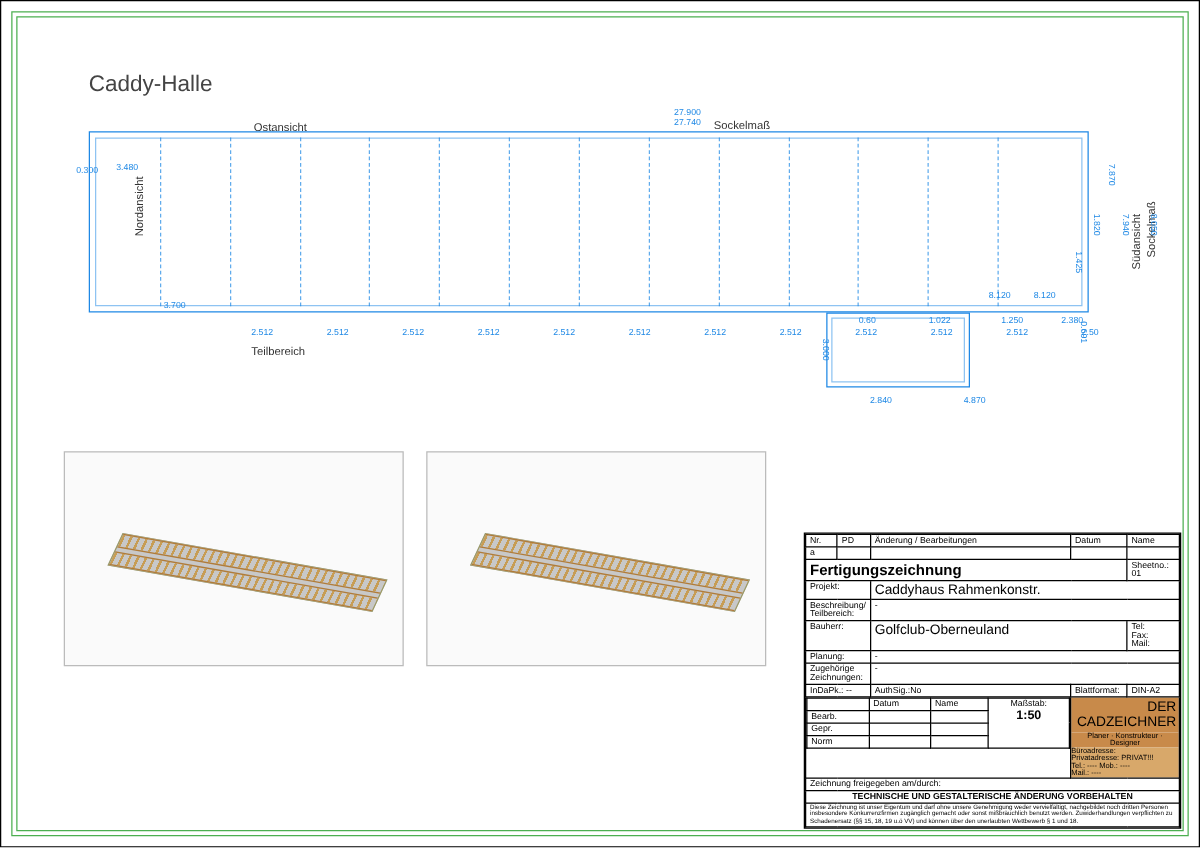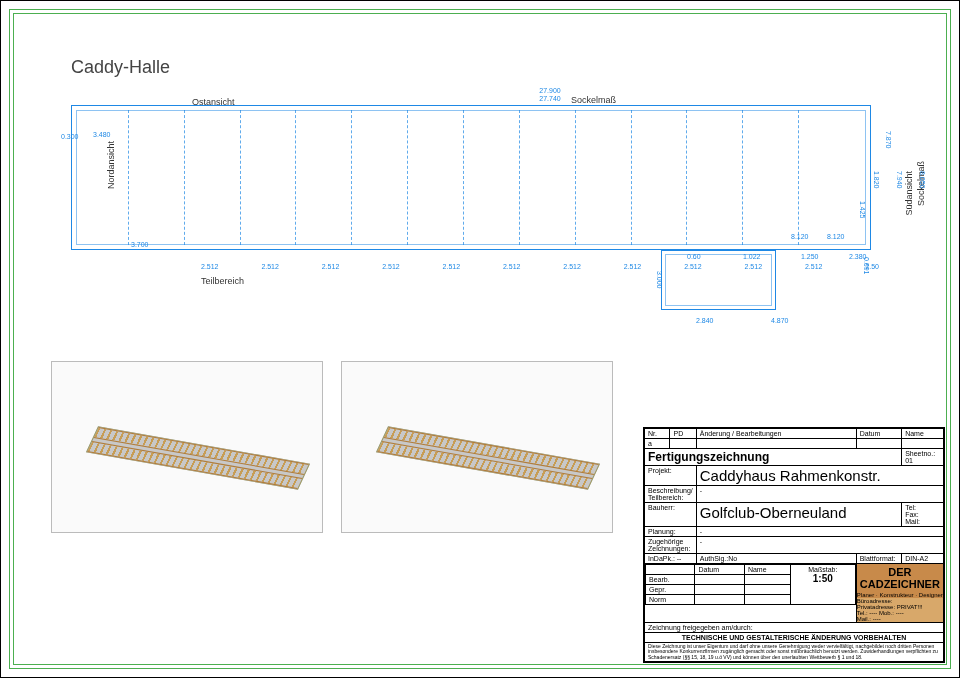--- a/index.html
+++ b/index.html
@@ -29,35 +29,35 @@
   .r1{left:50px;top:360px;width:270px;height:170px}
   .r2{left:340px;top:360px;width:270px;height:170px}
   .frame3d{position:absolute;transform:skew(-25deg,10deg) scale(1,.5);background:#c8c8c8;border:1px solid #996}
   .rail{position:absolute;bottom:0;left:0;right:0;height:18px;background:repeating-linear-gradient(90deg,#c79d55 0 2px,transparent 2px 6px);border-top:2px solid #b07c3a;border-bottom:2px solid #b07c3a}
 
   
   .tblock{position:absolute;right:14px;bottom:14px;width:300px;border:1px solid #000;font-size:7px;background:#fff}
   .tblock table{width:100%;border-collapse:collapse}
   .tblock td{border:1px solid #000;padding:1px 3px;vertical-align:top}
   .drawingtitle{font-weight:bold;font-size:12px}
-  .subtitle{font-size:15px}
-  .company{background:#c88a4a;color:#000;font-weight:bold;font-size:11px;text-align:center;padding:2px}
+  .subtitle{font-size:11px}
+  .company{background:#c88a4a;color:#000;font-weight:normal;font-size:11px;text-align:right;padding:2px}
   .company-sub{background:#c88a4a;font-size:6px;text-align:center}
   .disclaimer{font-size:5px;line-height:1.1;padding:2px}
 </style>
 </head>
 <body>
 
 <div class="sheet">
   <div class="inner"></div>
   <div class="inner2"></div>
 
   <div class="title">Caddy-Halle</div>
 
-  <div class="lbl" style="left:191px;top:96px">Ostansicht</div>
+  <div class="lbl" style="left:202px;top:96px">Ostansicht</div>
   <div class="lbl" style="left:200px;top:275px">Teilbereich</div>
   <div class="lbl lbl-v" style="left:105px;top:140px">Nordansicht</div>
   <div class="lbl lbl-v" style="left:903px;top:170px">Südansicht</div>
   <div class="lbl" style="left:570px;top:94px">Sockelmaß</div>
   <div class="lbl lbl-v" style="left:915px;top:160px">Sockelmaß</div>
 
   <div class="dimtop">27.900</div>
   <div class="dimtop2">27.740</div>
 
   <div class="dim" style="left:60px;top:132px">0.300</div>

